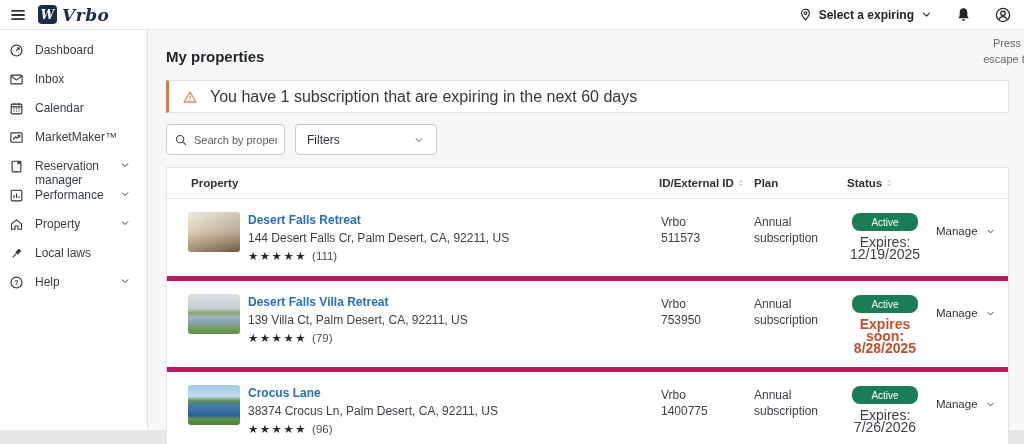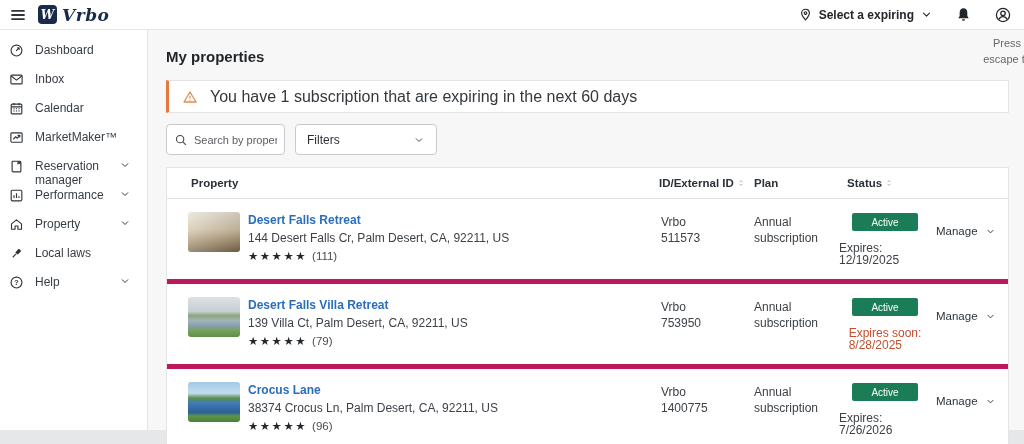--- a/index.html
+++ b/index.html
@@ -76,24 +76,24 @@
   .prop-addr { font-size:12px; color:#3d4248; margin-top:4px; }
   .prop-rating { margin-top:4px; display:flex; align-items:center; gap:5px; }
   .stars { font-size:11.5px; color:#22272c; letter-spacing:1.5px; }
   .review-count { font-size:11.5px; color:#474d53; }
 
   .cell-id, .cell-plan { font-size:12px; color:#3d4248; line-height:16px; white-space:pre-line;
                          padding:2px 0 0 10px; }
   .cell-plan { padding-left:8px; }
   .cell-status { display:flex; flex-direction:column; align-items:center; padding-top:1px; }
   .badge { background:#1a7d57; color:#fff; font-size:10px; width:66px; text-align:center;
-           padding:3.5px 0; border-radius:2px; cursor:default; }
-  .expires { font-size:12px; color:#3d4248; margin-top:11px; line-height:12px;
-             text-align:left; white-space:pre-line; }
-  .expires.warn { color:#c14f2e; }
+           padding:3.5px 0; border-radius:8px; cursor:default; }
+  .expires { font-size:14px; color:#3d4248; margin-top:5px; line-height:12px;
+             text-align:center; white-space:pre-line; }
+  .expires.warn { color:#c14f2e;font-weight:bold; }
   .cell-manage { padding:13px 0 0 5px; display:flex; align-items:center; gap:7px;
                  font-size:11.5px; color:#2e343a; cursor:pointer; }
   .cell-manage .icon { color:#2e343a; }
 
   .t-footer { height:34px; display:flex; align-items:center; justify-content:flex-end;
               padding-right:13px; }
   .total-text { font-size:11.5px; color:#2e343a; text-align:right; line-height:14px; white-space:pre-line; }
 </style>
 </head>
 <body>

